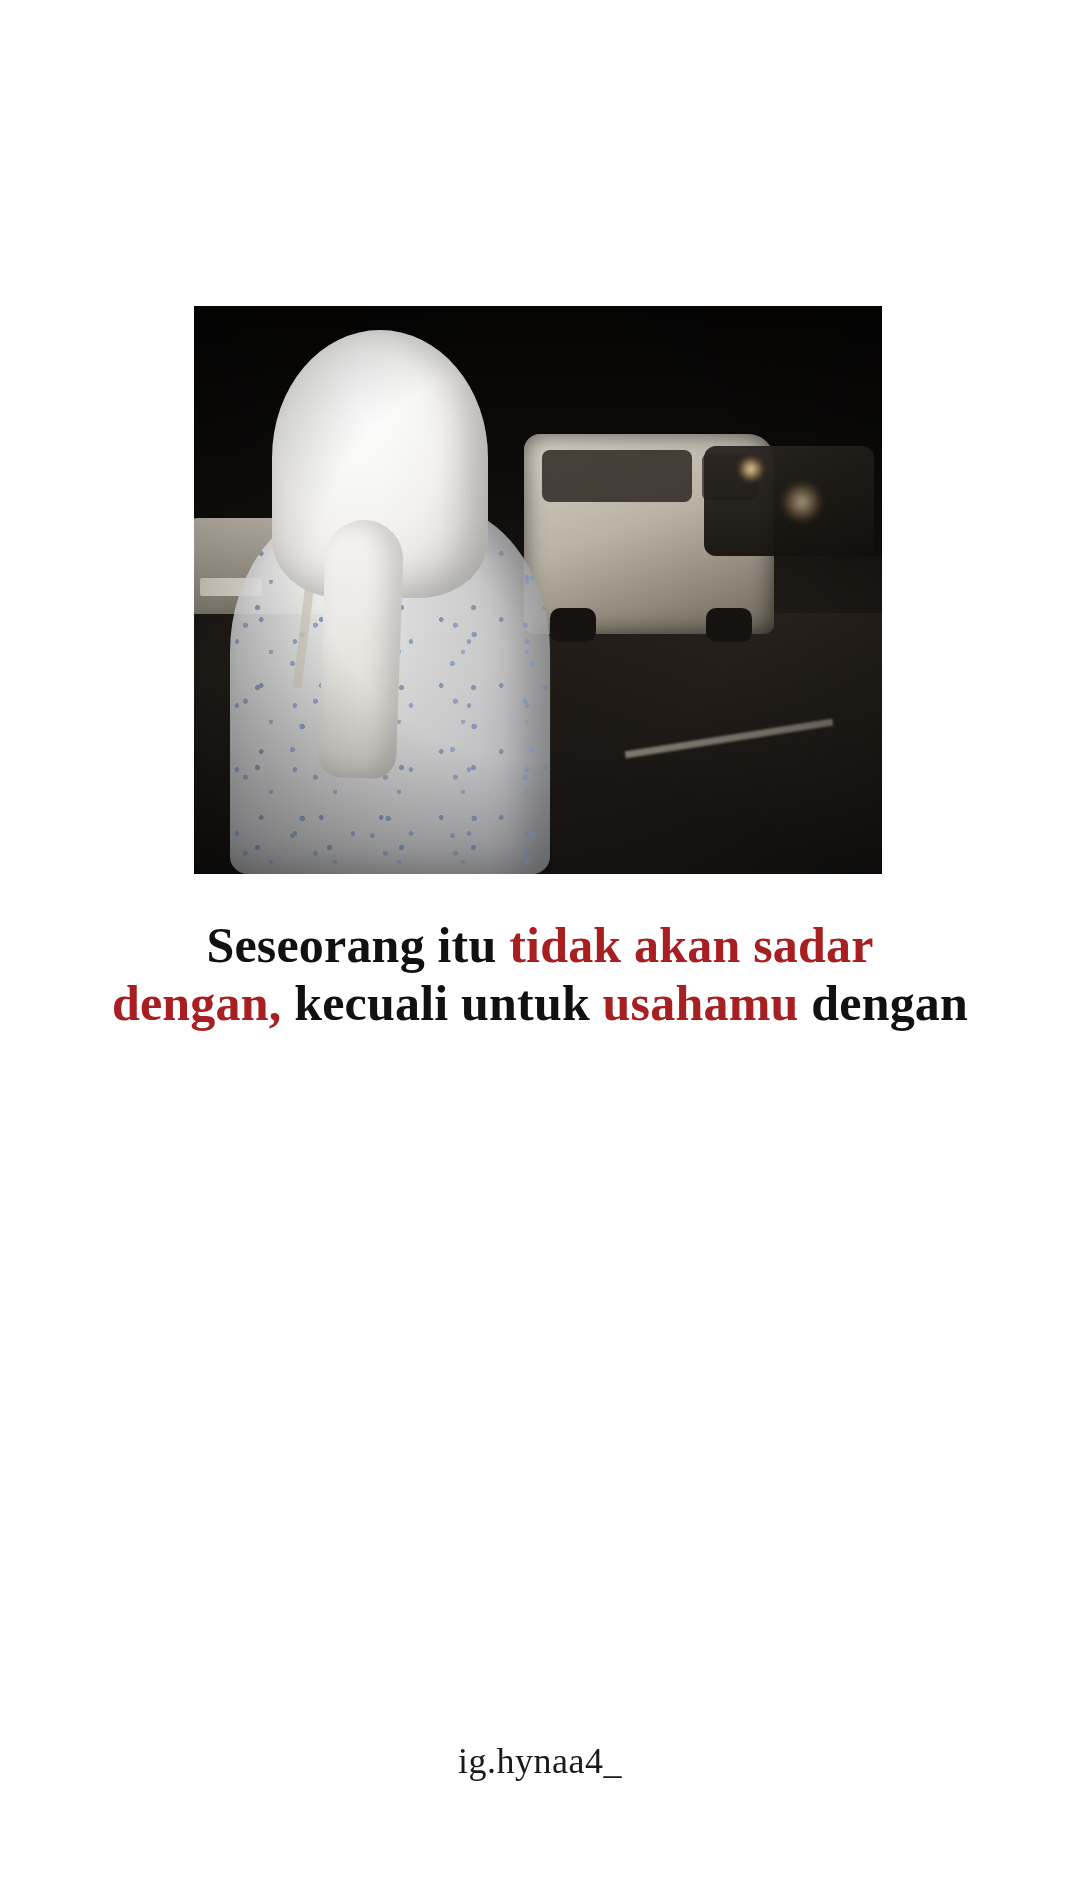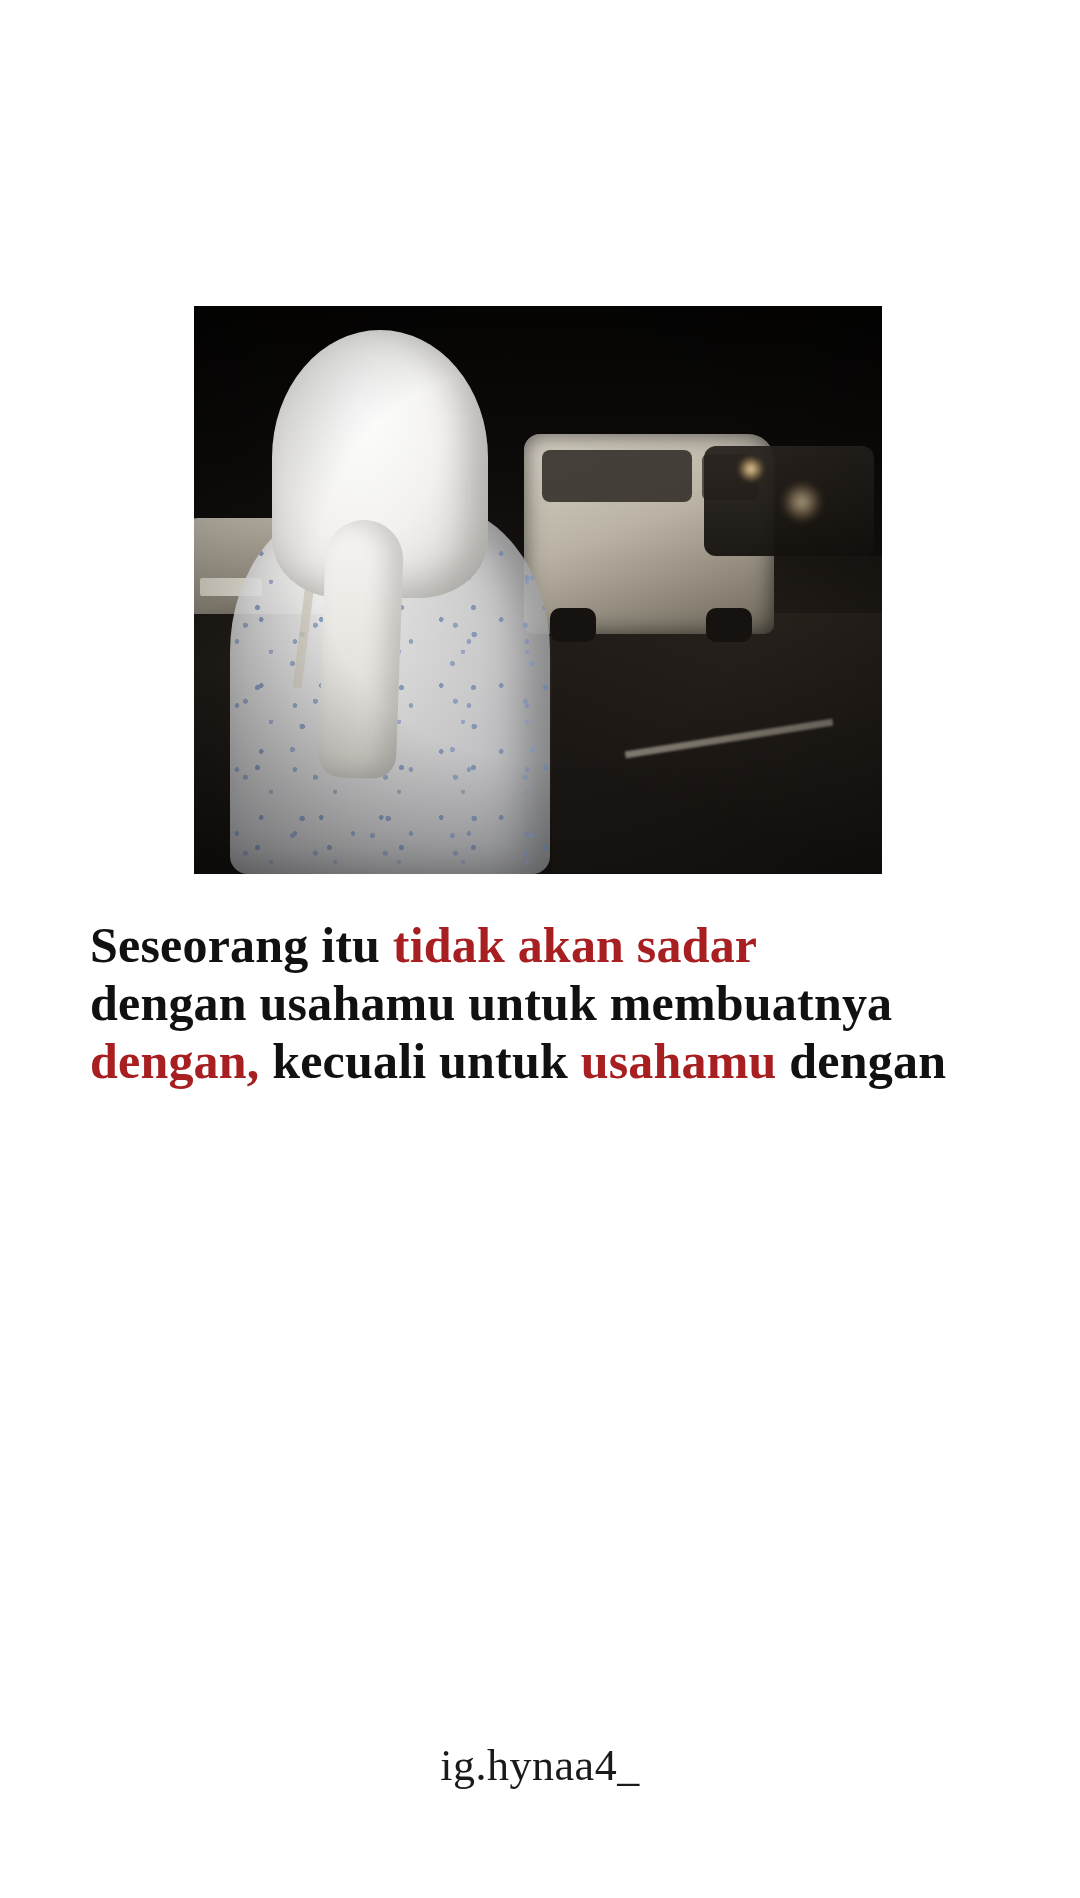--- a/index.html
+++ b/index.html
@@ -226,20 +226,21 @@
     background: radial-gradient(ellipse at 50% 45%, rgba(0,0,0,0) 45%, rgba(0,0,0,0.45) 100%);
     pointer-events: none;
   }
 
   
   .quote {
     position: absolute;
     left: 90px;
     top: 916px;
     width: 900px;
+    text-align: center;
     font-family: "Liberation Serif", serif;
     font-size: 50px;
     line-height: 1.16;
     color: #111111;
     font-weight: 700;
     letter-spacing: 0.2px;
   }
   .quote .hl {
     color: #a81f22;
   }
@@ -248,21 +249,21 @@
   }
 
   
   .handle {
     position: absolute;
     left: 0;
     top: 1740px;
     width: 1080px;
     text-align: center;
     font-family: "Liberation Serif", serif;
-    font-size: 44px;
+    font-size: 36px;
     color: #1a1a1a;
     letter-spacing: 0.5px;
   }
 </style>
 </head>
 <body>
 
 <div class="canvas">
 
   <div class="photo-wrap">
@@ -296,22 +297,19 @@
 
       <div class="vignette"></div>
     </div>
   </div>
 
   <div class="quote">
     <span class="ln">
       <span>Seseorang itu </span><span class="hl">tidak akan sadar</span>
     </span>
     <span class="ln">
-      <span>dengan usahamu untuk membuatnya</span>
-    </span>
-    <span class="ln">
       <span class="hl">dengan,</span><span> kecuali untuk </span><span class="hl">usahamu</span><span> dengan</span>
     </span>
   </div>
 
   <div class="handle">ig.hynaa4_</div>
 
 </div>
 
 </body></html>

